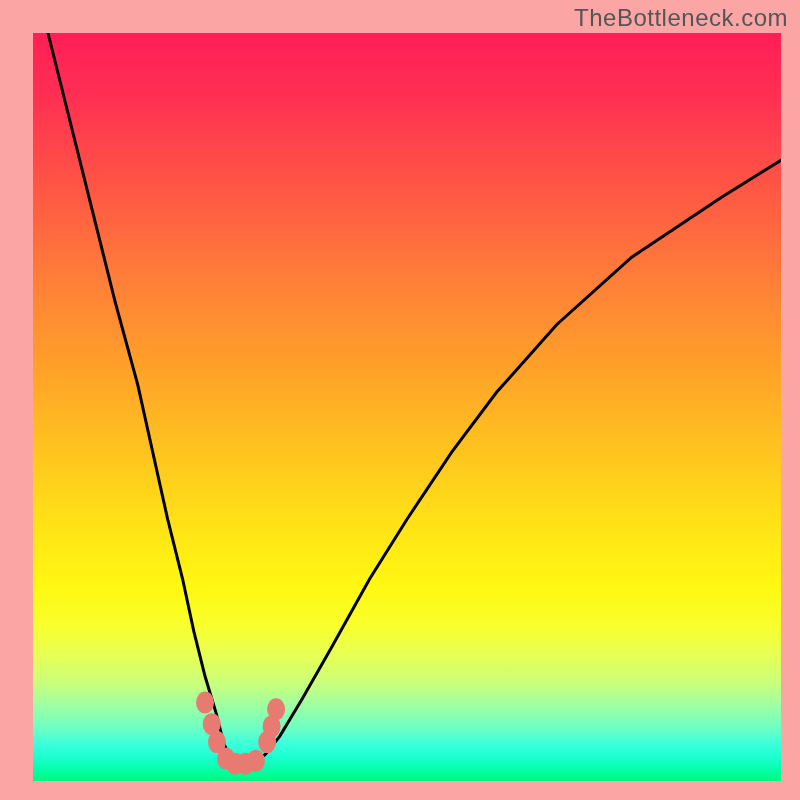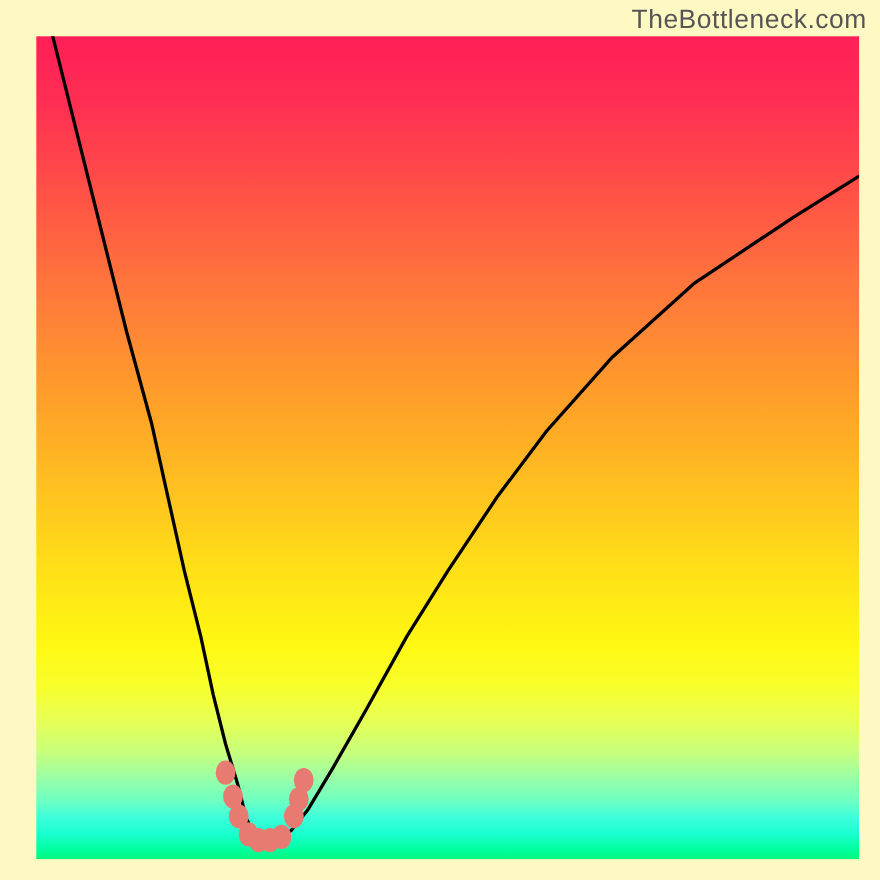--- a/index.html
+++ b/index.html
@@ -9,21 +9,21 @@
     height: 800px;
     background: #000;
     overflow: hidden;
   }
   .frame {
     position: absolute;
     left: 0;
     top: 0;
     width: 800px;
     height: 800px;
-    background: #fef9c3;
+    background: #fca5a5;
   }
   .watermark {
     position: absolute;
     top: 4px;
     right: 12px;
     font-family: Arial, Helvetica, sans-serif;
     font-size: 24px;
     color: #555;
     letter-spacing: 0.5px;
   }

